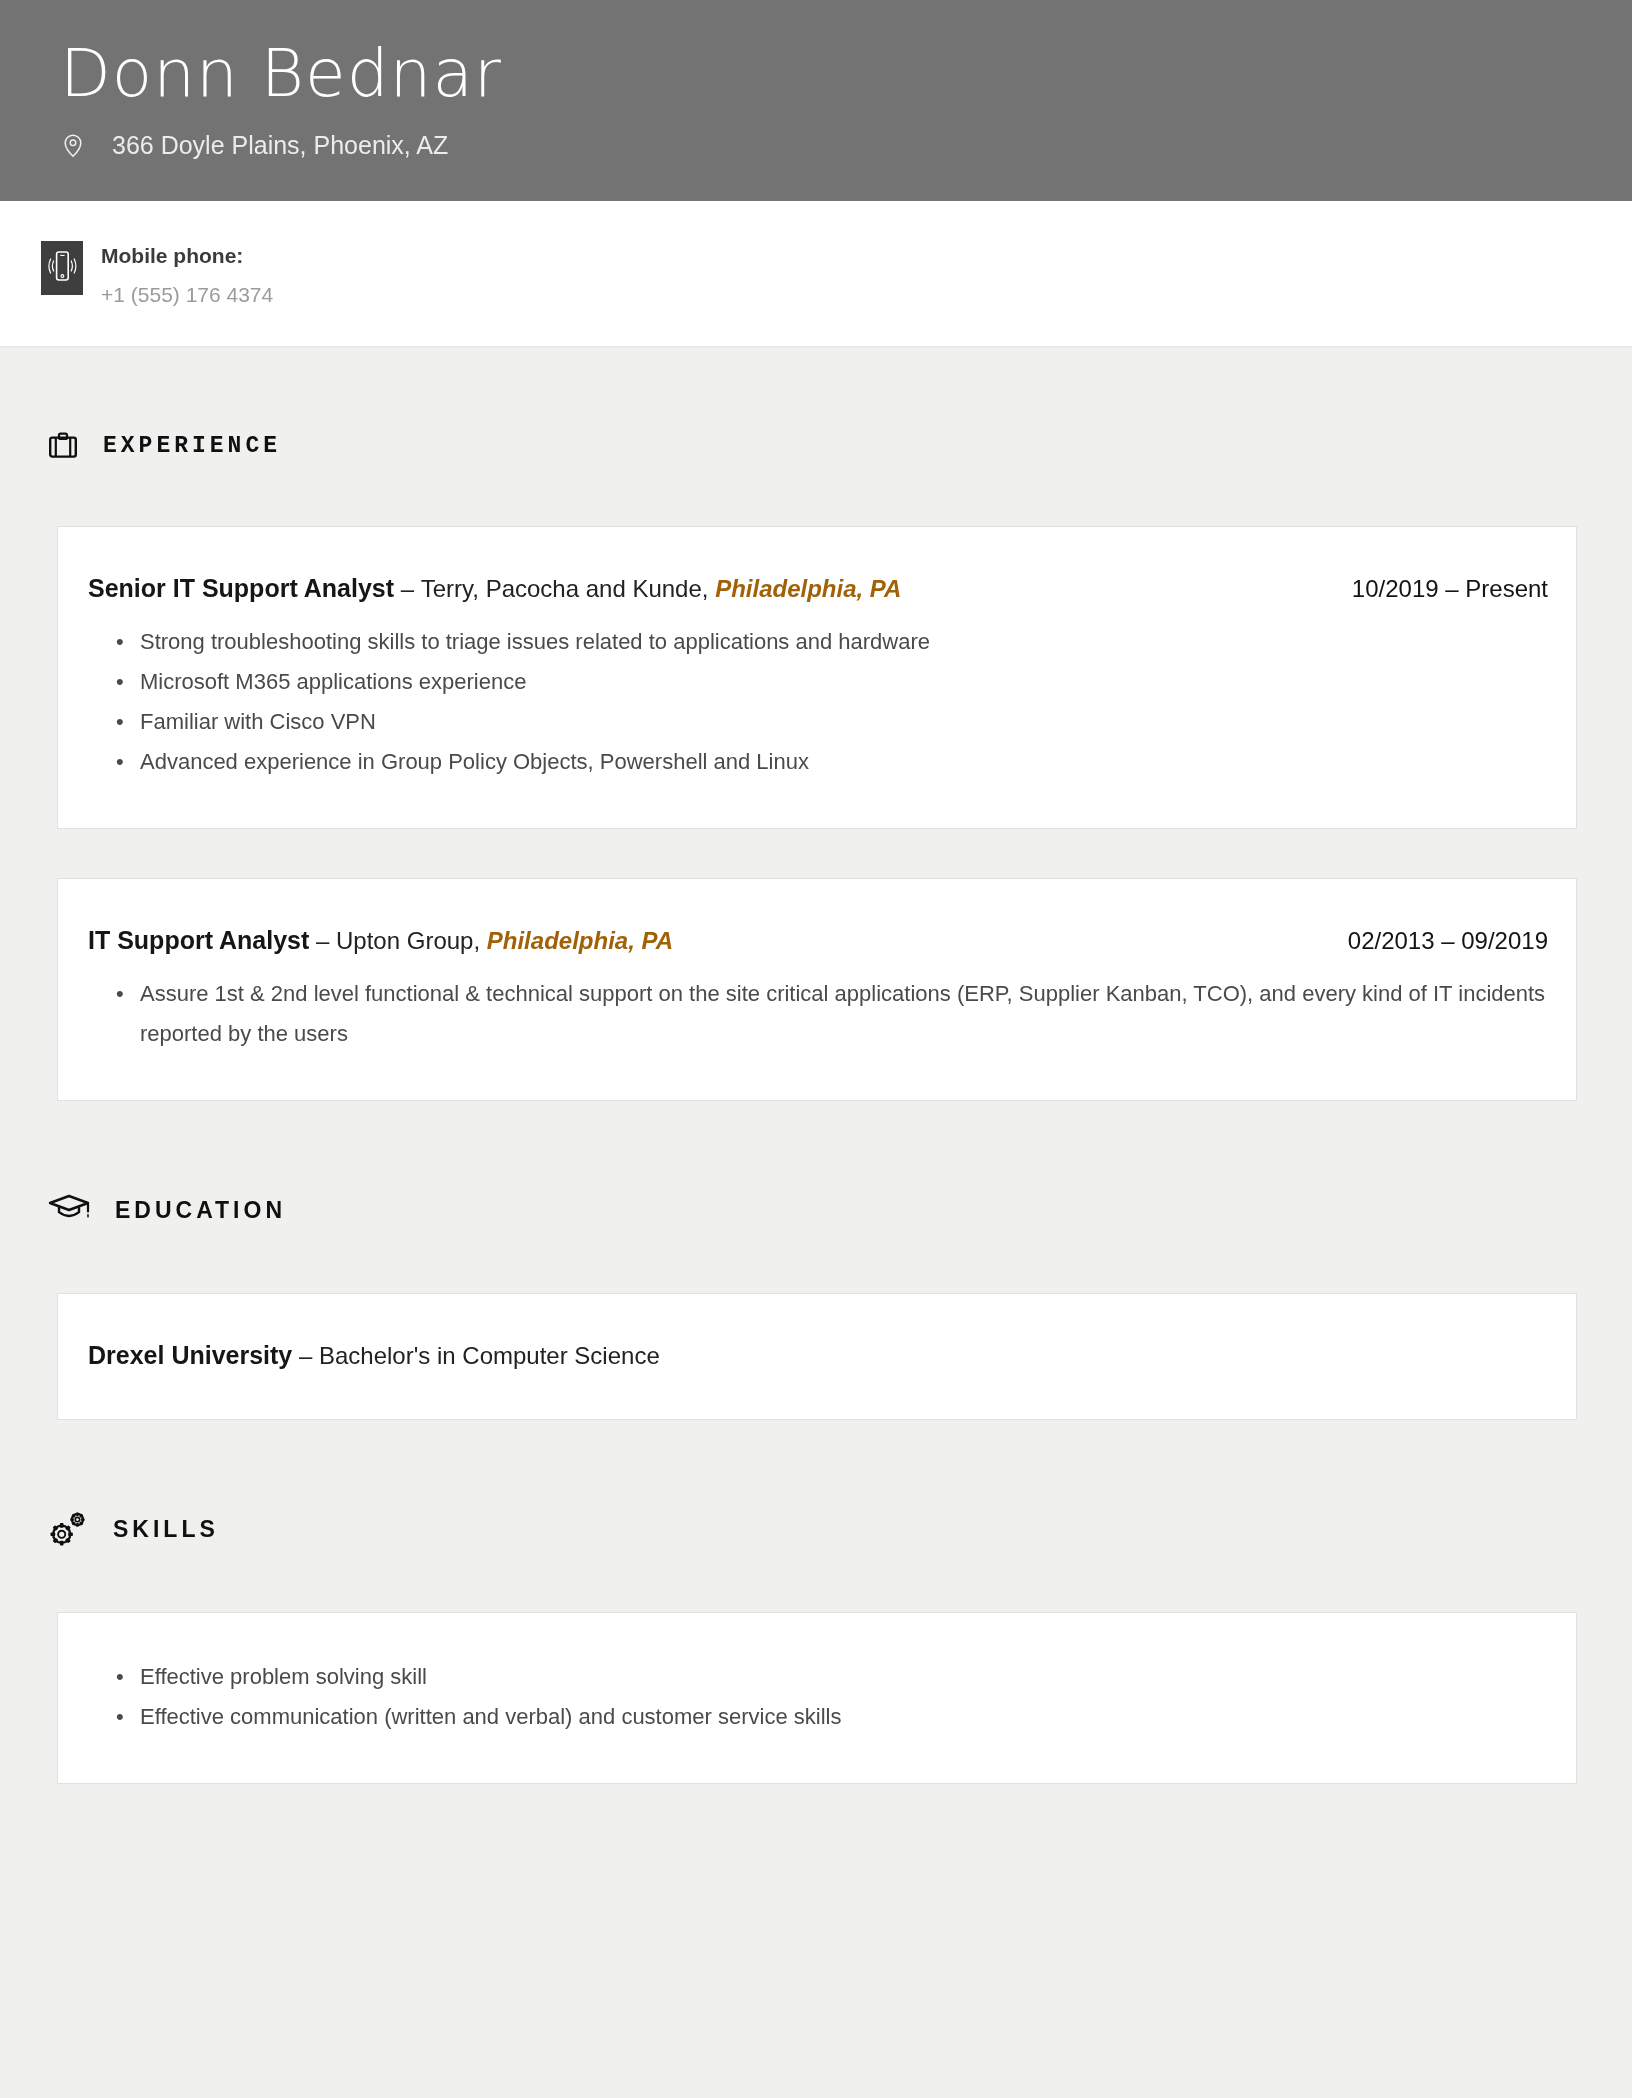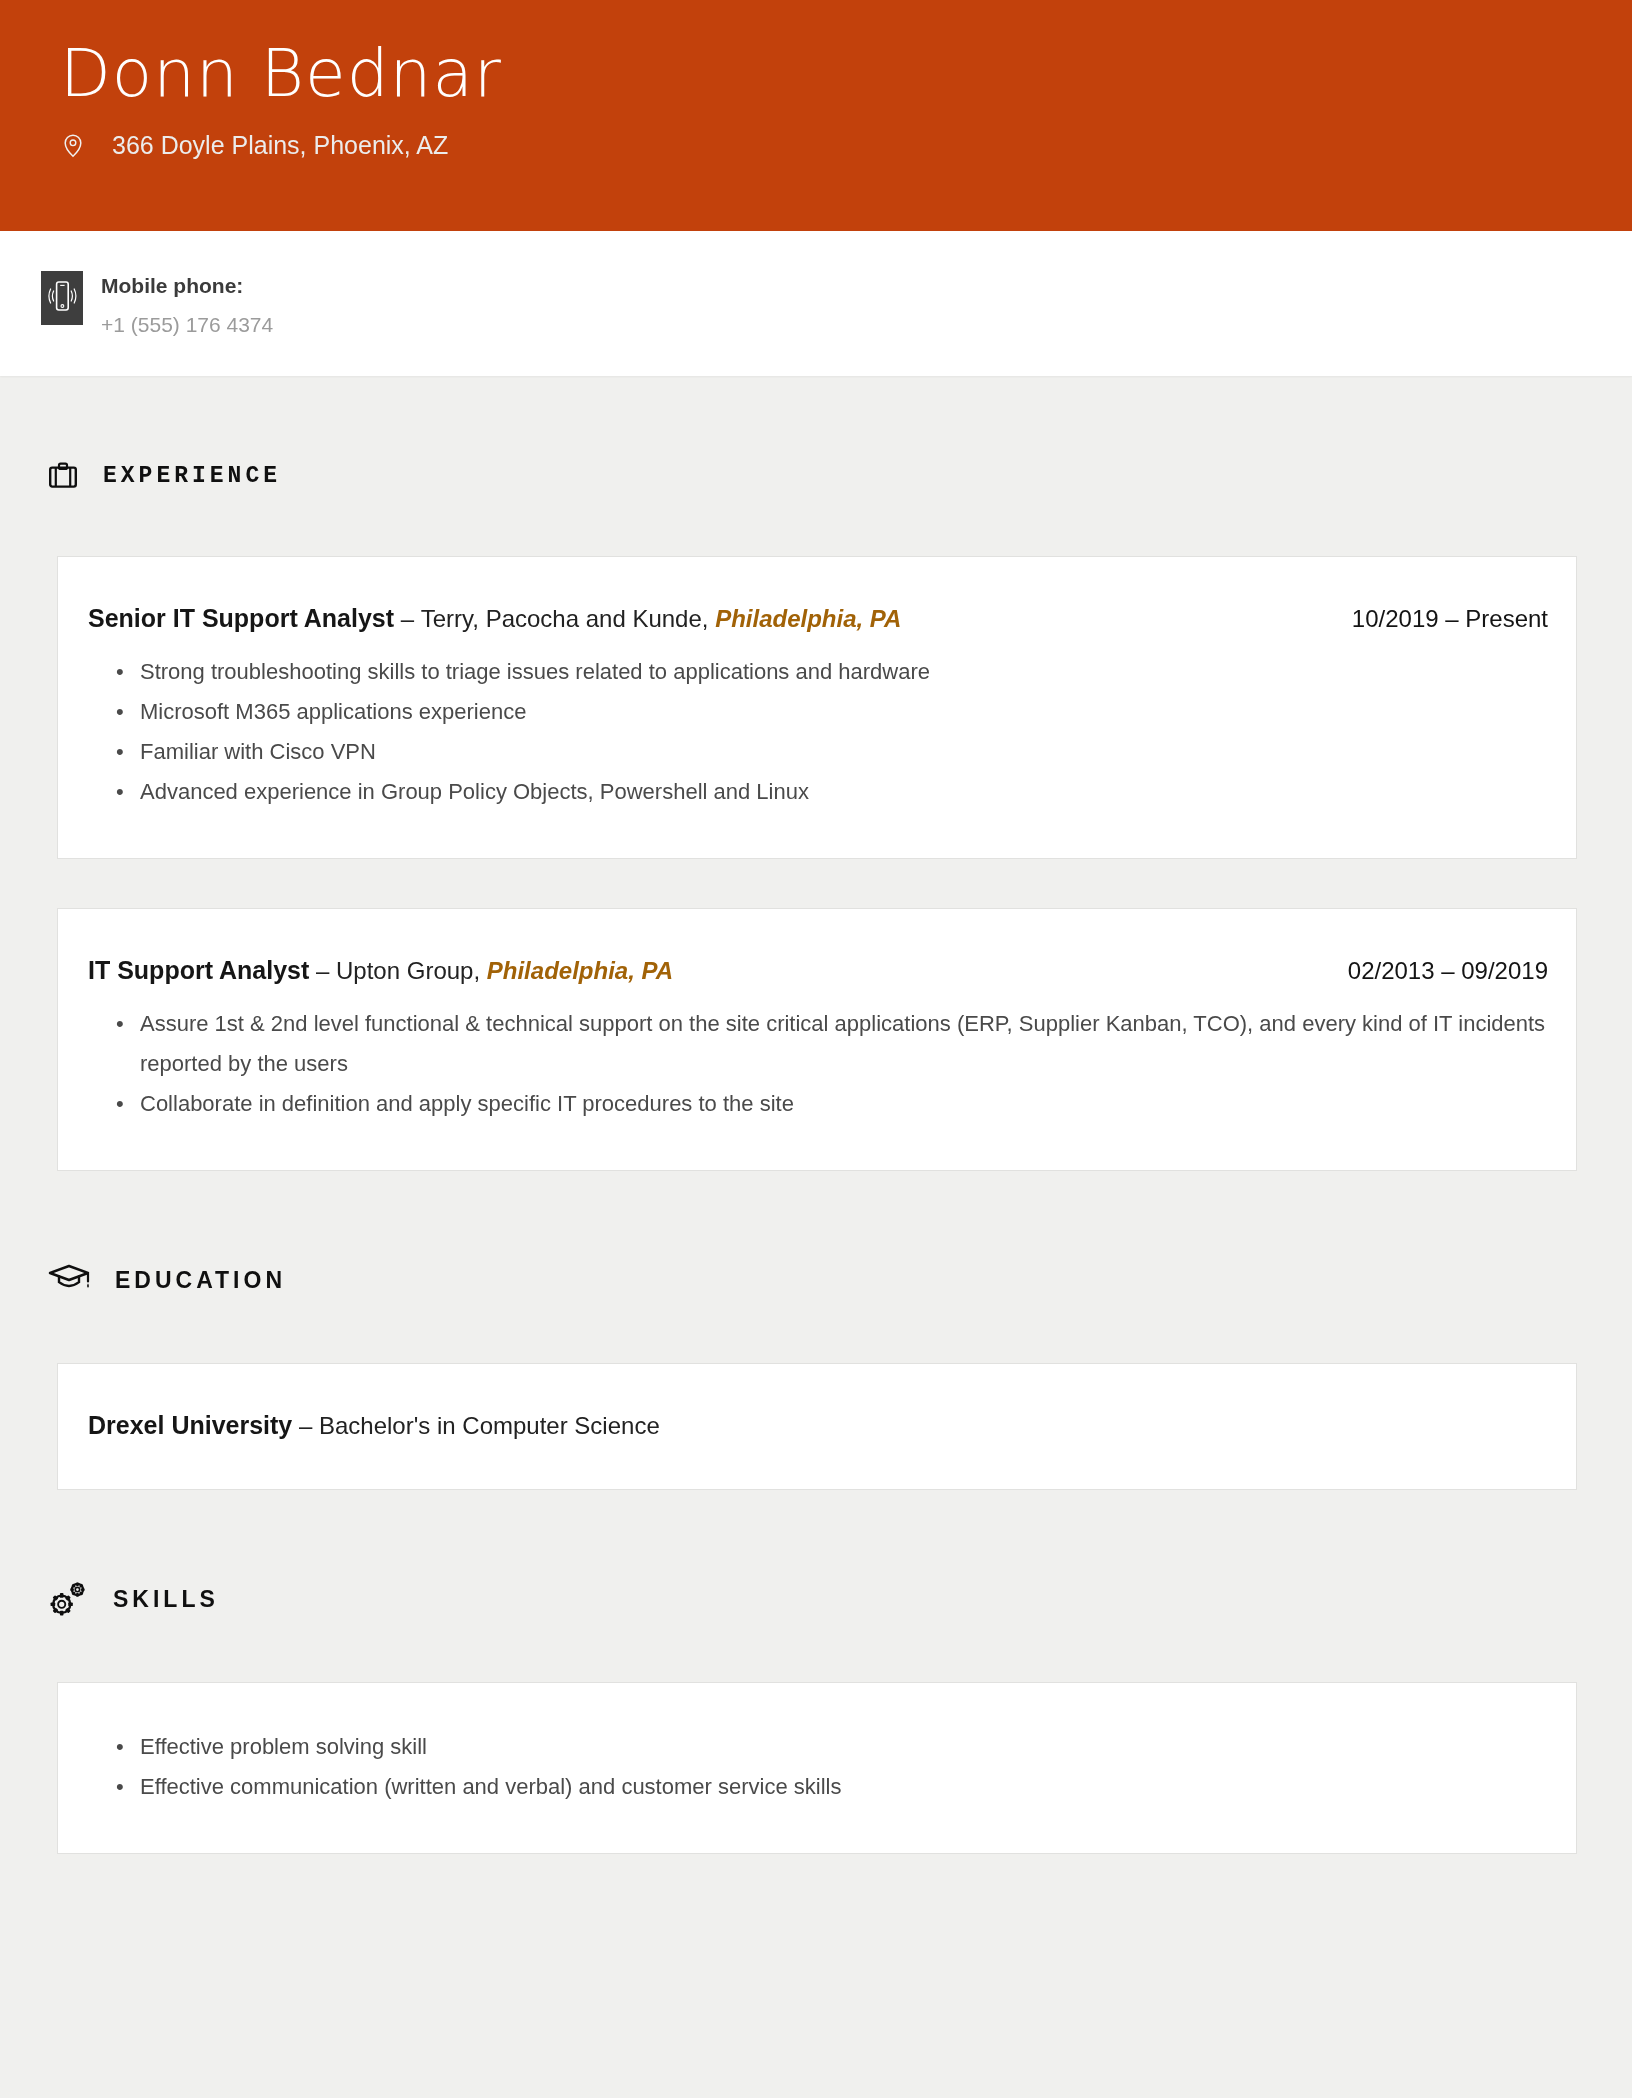--- a/index.html
+++ b/index.html
@@ -7,22 +7,22 @@
   body {
     width:1632px; height:2098px;
     font-family:"Liberation Sans", sans-serif;
     background:#f0f0ee;
     overflow:hidden;
     position:relative;
   }
 
   
   .page-header {
-    background:#c2410c;
-    height:231px;
+    background:#737373;
+    height:201px;
     padding:36px 40px 0 60px;
     color:#ffffff;
   }
   .name {
     font-family:"DejaVu Sans","Liberation Sans",sans-serif;
     font-weight:200;
     font-size:66px;
     line-height:75px;
     letter-spacing:1px;
     color:#ffffff;
@@ -181,21 +181,20 @@
         <h3 class="job-title">
           <span class="role">IT Support Analyst</span>
           <span class="sep">–</span>
           <span class="company">Upton Group,</span>
           <span class="loc-it">Philadelphia, PA</span>
         </h3>
         <span class="dates">02/2013 – 09/2019</span>
       </div>
       <ul class="bullets">
         <li>Assure 1st &amp; 2nd level functional &amp; technical support on the site critical applications (ERP, Supplier Kanban, TCO), and every kind of IT incidents reported by the users</li>
-        <li>Collaborate in definition and apply specific IT procedures to the site</li>
       </ul>
     </article>
   </section>
 
   <div class="section-header">
     <span>
       <svg width="44" height="38" viewBox="0 0 44 38" fill="none">
         <path d="M22 5 L41 12 L22 19 L3 12 Z" stroke="#0f0f0f" stroke-width="2.4" stroke-linejoin="round"></path>
         <path d="M12 15.5 v5.6 c6.5 5 13.5 5 20 0 v-5.6" stroke="#0f0f0f" stroke-width="2.4" stroke-linecap="round"></path>
         <path d="M41 13 V20.5" stroke="#0f0f0f" stroke-width="2.2" stroke-linecap="round"></path>

